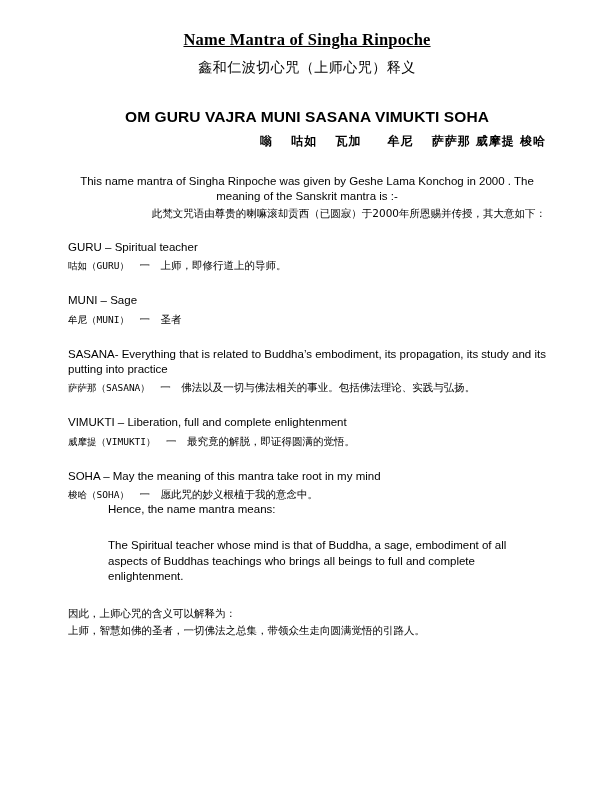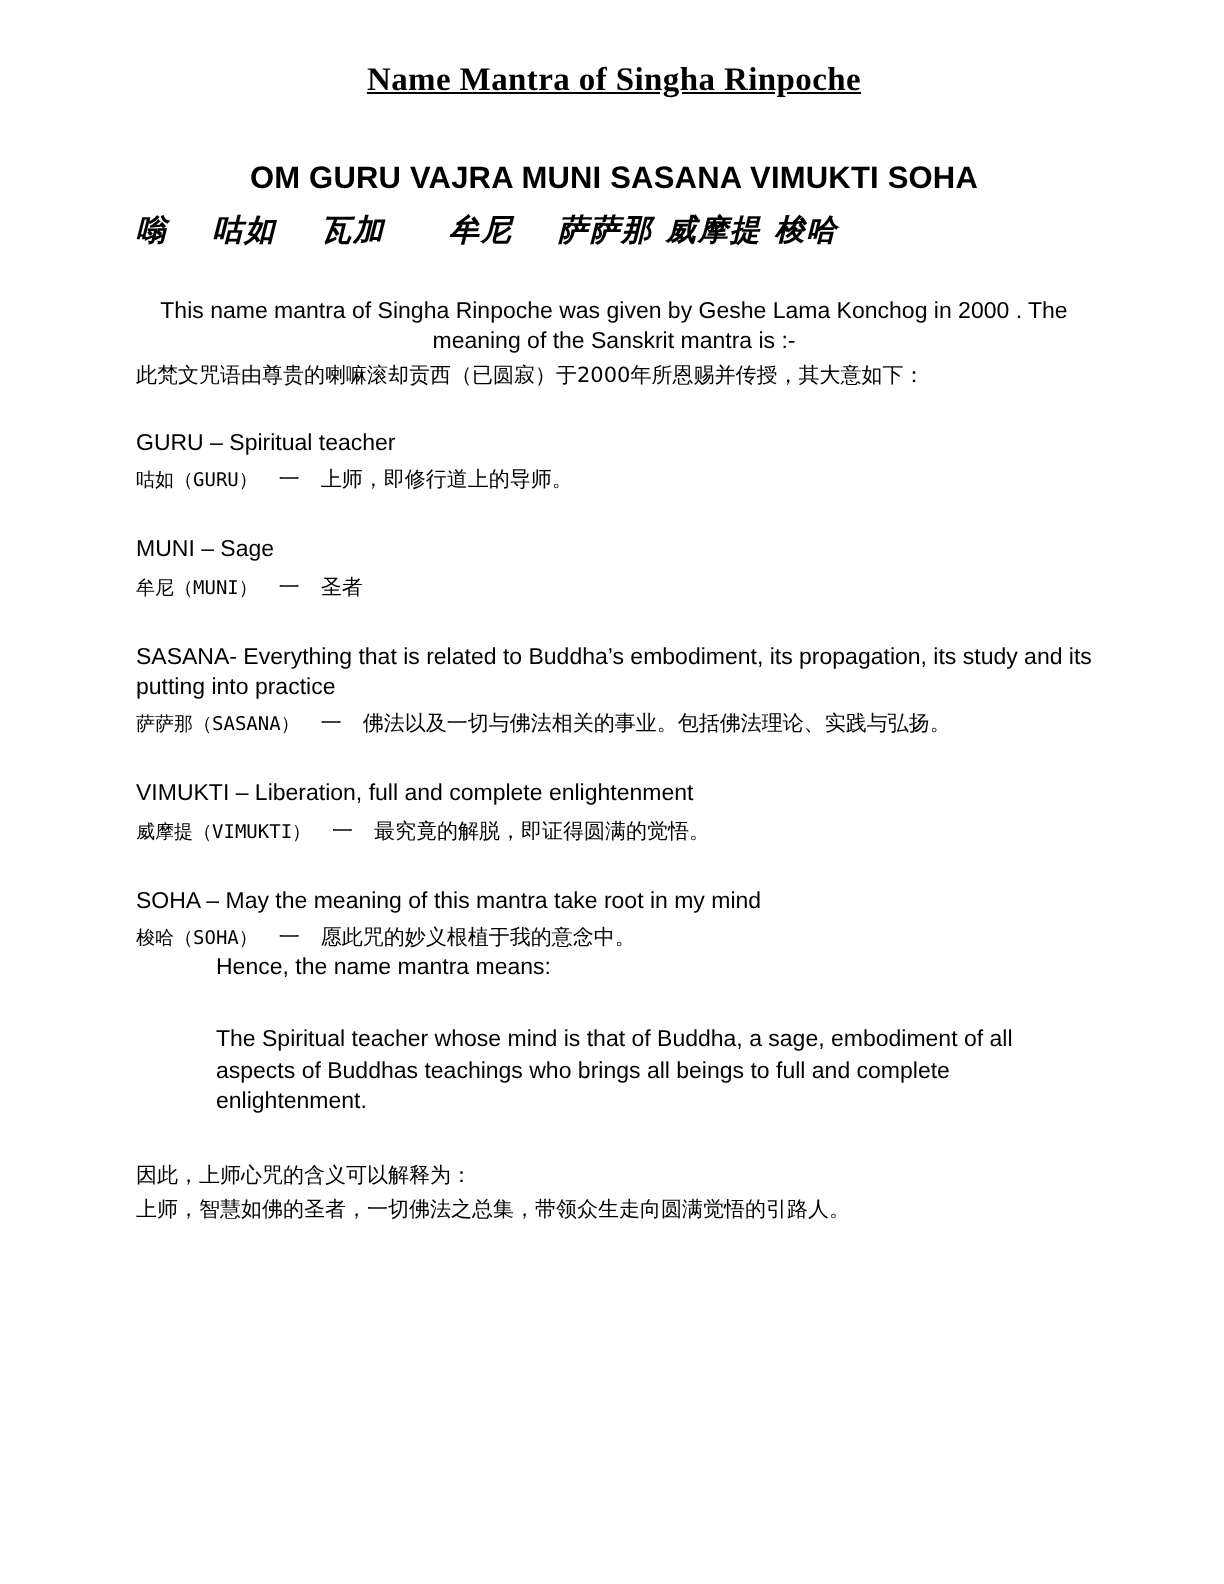--- a/index.html
+++ b/index.html
@@ -39,36 +39,35 @@
     letter-spacing: 0.5px;
   }
   .mantra {
     text-align: center;
     font-weight: bold;
     font-size: 15.5px;
     margin: 31px 0 0 0;
     letter-spacing: 0.1px;
   }
   .mantra-cn {
-    text-align: left;
+    text-align: right;
     font-family: "DejaVu Sans", sans-serif;
     font-weight: bold;
-    font-size: 15px;
+    font-size: 12px;
     margin: 7px 0 0 0;
     letter-spacing: 1px;
-    font-style: italic;
   }
   .intro {
     text-align: center;
     font-size: 11.5px;
     line-height: 1.30;
     margin: 24px 0 0 0;
   }
   .intro-cn {
-    text-align: left;
+    text-align: right;
     font-family: "DejaVu Sans", sans-serif;
     font-size: 10.5px;
     line-height: 1.35;
     margin: 2px 0 0 0;
   }
   .block {
     margin-top: 20px;
   }
   .block .en {
     font-size: 11.5px;
@@ -100,20 +99,21 @@
     line-height: 1.55;
     text-align: left;
   }
 </style>
 </head>
 <body>
 
 <div class="page">
 
   <h1 class="title">Name Mantra of Singha Rinpoche</h1>
+  <div class="title-cn">鑫和仁波切心咒（上师心咒）释义</div>
 
   <div class="mantra">OM GURU VAJRA MUNI SASANA VIMUKTI SOHA</div>
   <div class="mantra-cn">嗡　 咕如　 瓦加　　牟尼　 萨萨那 威摩提 梭哈</div>
 
   <div class="intro">This name mantra of Singha Rinpoche was given by Geshe Lama Konchog in 2000 . The meaning of the Sanskrit mantra is :-</div>
   <div class="intro-cn">此梵文咒语由尊贵的喇嘛滚却贡西（已圆寂）于2000年所恩赐并传授，其大意如下：</div>
 
   <div class="block gap-lg">
     <div class="en">GURU – Spiritual teacher</div>
     <div class="cn"><span class="mono">咕如（GURU）</span><span>　一　上师，即修行道上的导师。</span></div>

